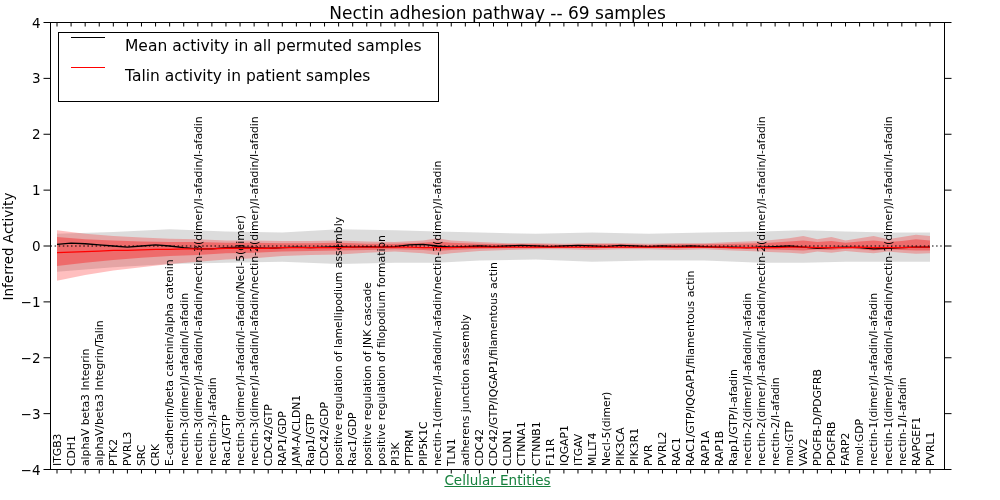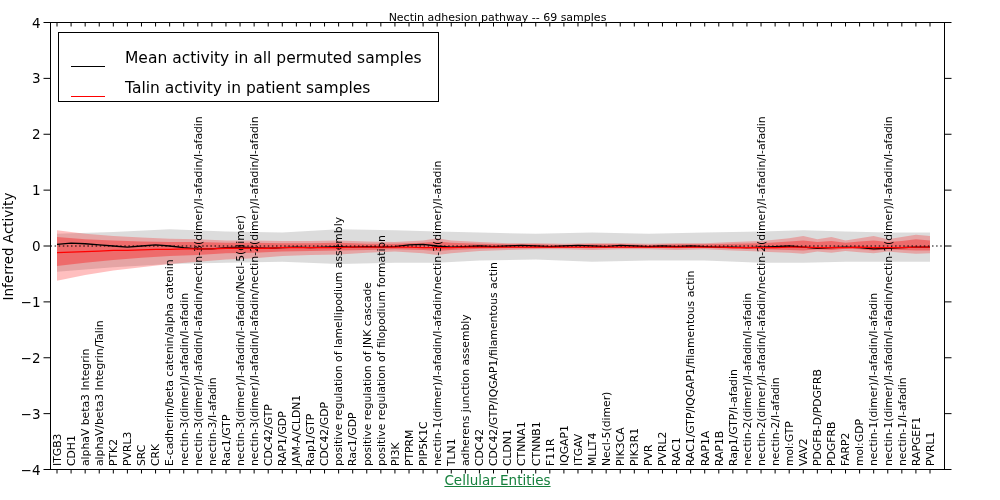--- a/index.html
+++ b/index.html
@@ -1,29 +1,29 @@
 <!DOCTYPE html>
 <html><head>
 <meta charset="utf-8">
 <style>
   html,body{margin:0;padding:0;background:#fff;}
   .fig{position:relative;width:1000px;height:500px;background:#fff;
        font-family:"DejaVu Sans","Liberation Sans",sans-serif;overflow:hidden;}
   svg{position:absolute;left:0;top:0;}
   svg text{font-family:"DejaVu Sans","Liberation Sans",sans-serif;fill:#000;}
   .title{position:absolute;top:3px;left:50px;width:895px;text-align:center;
-         font-size:11px;color:#000;white-space:nowrap;margin-top:8px;}
+         font-size:17px;color:#000;white-space:nowrap;}
   .xlabel{position:absolute;top:472px;left:50px;width:895px;text-align:center;
           font-size:13.5px;color:#15803d;text-decoration:underline;}
   .ylabel{position:absolute;left:-47px;top:238px;width:110px;height:17px;
           text-align:center;font-size:13.5px;color:#000;white-space:nowrap;
           transform:rotate(-90deg);}
   .legend{position:absolute;left:58px;top:32px;background:#fff;
           border:1px solid #000;padding:4px 16px 4px 12px;}
-  .lrow{display:flex;align-items:flex-end;height:30px;font-size:15.5px;color:#000;white-space:nowrap;}
+  .lrow{display:flex;align-items:flex-start;height:30px;font-size:15.5px;color:#000;white-space:nowrap;}
   .lline{display:inline-block;width:34px;height:0;border-top:1.6px solid #000;margin-right:20px;}
 </style>
 </head>
 <body>
 
 <div class="fig">
   <svg id="chart" width="1000" height="500" viewBox="0 0 1000 500">
       <polygon points="57,233.7075 113.32258064516128,232.03125 169.64516129032256,229.2375 225.96774193548387,231.47250000000003 282.2903225806451,232.58999999999997 338.61290322580646,229.2375 394.93548387096774,230.355 437.1774193548387,231.47250000000003 479.41935483870964,232.58999999999997 535.741935483871,233.7075 592.0645161290322,232.58999999999997 648.3870967741935,233.7075 704.7096774193548,232.58999999999997 761.0322580645161,231.47250000000003 803.2741935483871,230.355 845.516129032258,231.47250000000003 887.758064516129,232.58999999999997 930,232.58999999999997 930,261.645 887.758064516129,261.645 845.516129032258,261.645 803.2741935483871,262.7625 761.0322580645161,262.7625 704.7096774193548,260.5275 648.3870967741935,260.5275 592.0645161290322,261.645 535.741935483871,259.41 479.41935483870964,260.5275 437.1774193548387,262.7625 394.93548387096774,262.7625 338.61290322580646,263.88 282.2903225806451,261.645 225.96774193548387,262.7625 169.64516129032256,263.88 113.32258064516128,267.23249999999996 57,271.7025" fill="#808080" fill-opacity="0.28"></polygon>
       <polygon points="57,230.355 85.16129032258064,233.7075 113.32258064516128,235.94250000000002 141.48387096774195,237.61874999999998 169.64516129032256,238.73625 197.80645161290323,239.295 225.96774193548387,240.41250000000002 254.1290322580645,240.41250000000002 282.2903225806451,240.97125 310.4516129032258,240.97125 338.61290322580646,240.41250000000002 366.7741935483871,241.53 394.93548387096774,242.08874999999998 423.09677419354836,240.41250000000002 437.1774193548387,238.1775 451.258064516129,240.41250000000002 479.41935483870964,242.08874999999998 507.5806451612903,243.20625 535.741935483871,243.20625 563.9032258064516,243.765 592.0645161290322,243.20625 620.2258064516129,243.20625 648.3870967741935,243.765 676.5483870967741,243.20625 704.7096774193548,243.20625 732.8709677419355,242.08874999999998 761.0322580645161,240.97125 789.1935483870967,238.1775 803.2741935483871,235.94250000000002 817.3548387096774,239.295 831.4354838709677,237.06 845.516129032258,240.41250000000002 859.5967741935484,238.1775 873.6774193548387,235.94250000000002 887.758064516129,239.295 901.8387096774193,237.06 915.9193548387096,234.825 930,235.94250000000002 930,253.26375 915.9193548387096,253.82250000000002 901.8387096774193,252.705 887.758064516129,251.5875 873.6774193548387,253.26375 859.5967741935484,252.14624999999998 845.516129032258,251.02875 831.4354838709677,252.705 817.3548387096774,251.5875 803.2741935483871,253.82250000000002 789.1935483870967,252.705 761.0322580645161,251.5875 732.8709677419355,250.47 704.7096774193548,249.3525 676.5483870967741,249.91125 648.3870967741935,249.3525 620.2258064516129,249.3525 592.0645161290322,249.91125 563.9032258064516,249.3525 535.741935483871,249.3525 507.5806451612903,249.91125 479.41935483870964,251.02875 451.258064516129,253.26375 437.1774193548387,254.94 423.09677419354836,253.26375 394.93548387096774,251.5875 366.7741935483871,252.705 338.61290322580646,254.38125 310.4516129032258,254.94 282.2903225806451,256.0575 254.1290322580645,258.2925 225.96774193548387,259.41 197.80645161290323,261.645 169.64516129032256,263.88 141.48387096774195,267.23249999999996 113.32258064516128,270.58500000000004 85.16129032258064,275.055 57,280.64250000000004" fill="#ff0000" fill-opacity="0.25"></polygon>
       <polygon points="57,237.06 85.16129032258064,239.295 113.32258064516128,240.41250000000002 141.48387096774195,241.53 169.64516129032256,242.08874999999998 197.80645161290323,242.08874999999998 225.96774193548387,242.6475 254.1290322580645,242.6475 282.2903225806451,243.20625 310.4516129032258,243.20625 338.61290322580646,242.6475 366.7741935483871,243.765 394.93548387096774,243.765 423.09677419354836,242.6475 437.1774193548387,241.53 451.258064516129,242.6475 479.41935483870964,243.765 507.5806451612903,244.32375 535.741935483871,244.32375 563.9032258064516,244.88250000000002 592.0645161290322,244.32375 620.2258064516129,244.32375 648.3870967741935,244.88250000000002 676.5483870967741,244.32375 704.7096774193548,244.32375 732.8709677419355,243.765 761.0322580645161,243.20625 789.1935483870967,241.53 803.2741935483871,240.41250000000002 817.3548387096774,242.08874999999998 831.4354838709677,240.97125 845.516129032258,242.6475 859.5967741935484,241.53 873.6774193548387,240.41250000000002 887.758064516129,242.08874999999998 901.8387096774193,240.97125 915.9193548387096,239.295 930,240.41250000000002 930,250.47 915.9193548387096,250.47 901.8387096774193,249.91125 887.758064516129,249.3525 873.6774193548387,250.47 859.5967741935484,249.3525 845.516129032258,248.79375 831.4354838709677,249.91125 817.3548387096774,249.3525 803.2741935483871,250.47 789.1935483870967,249.91125 761.0322580645161,249.3525 732.8709677419355,248.79375 704.7096774193548,247.67624999999998 676.5483870967741,248.235 648.3870967741935,247.67624999999998 620.2258064516129,247.67624999999998 592.0645161290322,248.235 563.9032258064516,247.67624999999998 535.741935483871,248.235 507.5806451612903,248.235 479.41935483870964,248.79375 451.258064516129,249.91125 437.1774193548387,251.02875 423.09677419354836,249.91125 394.93548387096774,249.3525 366.7741935483871,249.91125 338.61290322580646,250.47 310.4516129032258,251.02875 282.2903225806451,251.5875 254.1290322580645,252.705 225.96774193548387,253.26375 197.80645161290323,254.94 169.64516129032256,256.0575 141.48387096774195,257.73375 113.32258064516128,259.96875 85.16129032258064,262.7625 57,266.115" fill="#ff0000" fill-opacity="0.35"></polygon>

